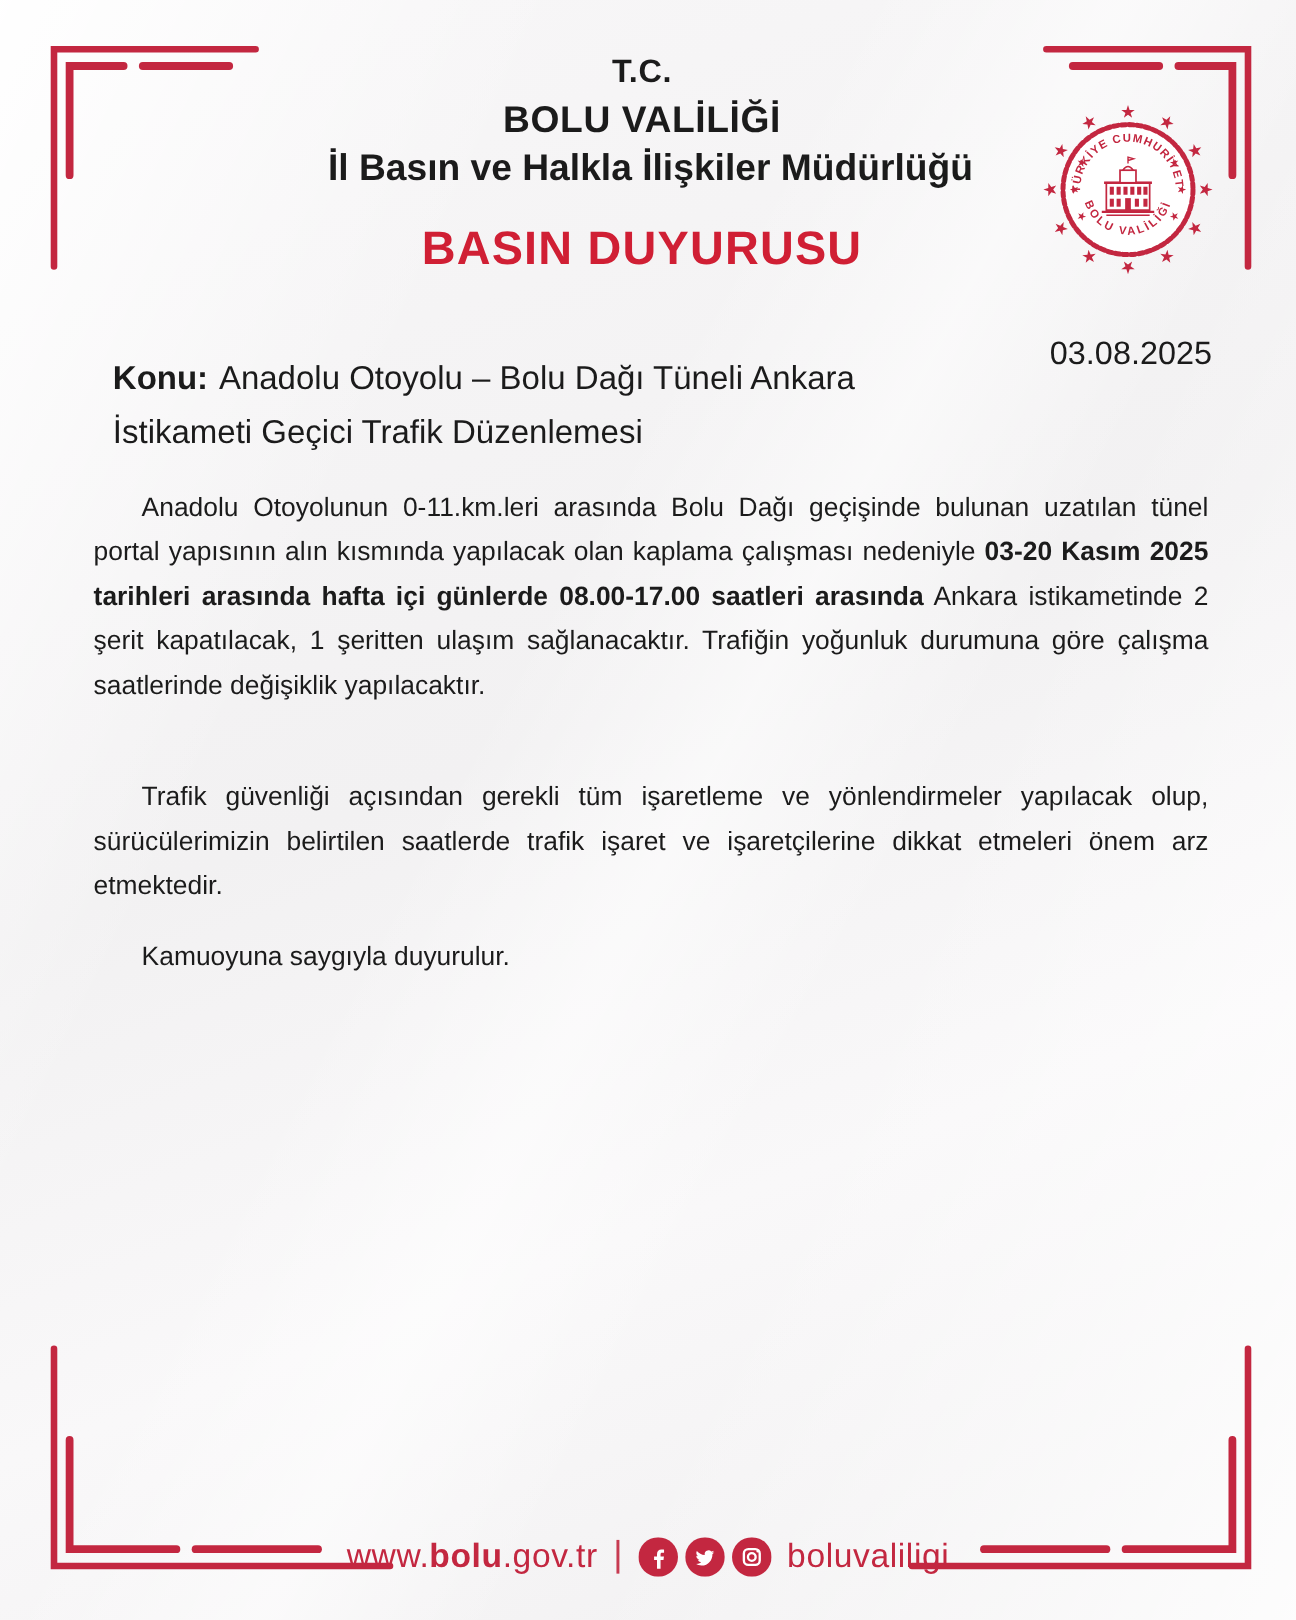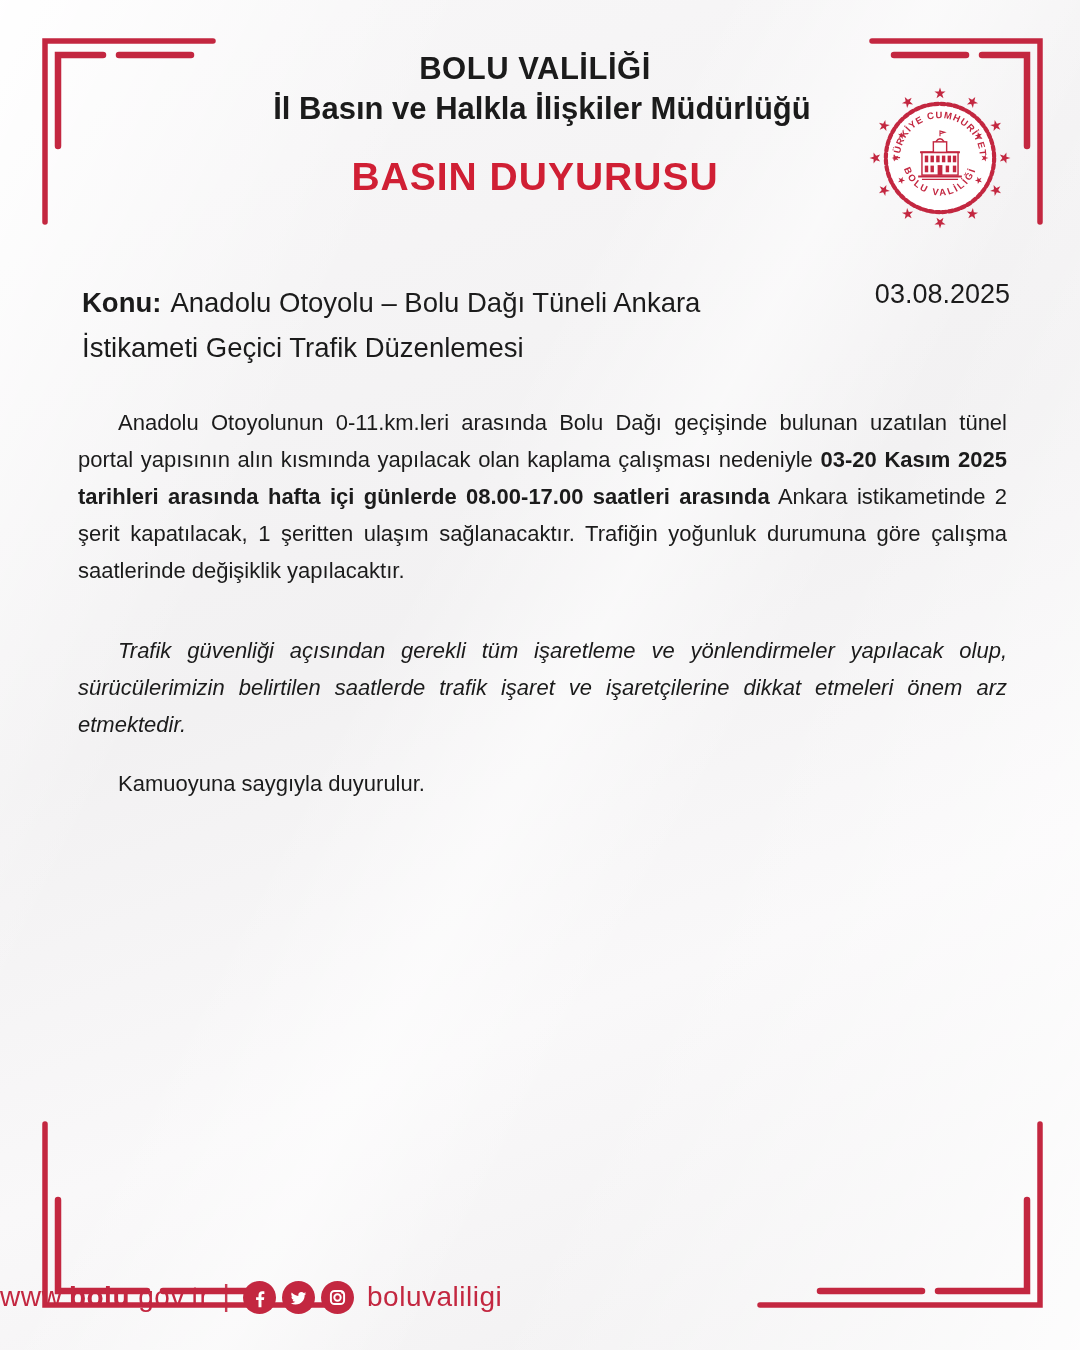--- a/index.html
+++ b/index.html
@@ -30,24 +30,24 @@
   .hdr-dept{font-size:31px;font-weight:700;margin-top:4px;padding-left:14px;}
   .press-title{font-size:39px;font-weight:800;margin-top:28px;letter-spacing:1px;}
   
   .meta{position:absolute;top:276px;left:78px;width:932px;display:flex;justify-content:space-between;align-items:flex-start;}
   .subject{width:720px;font-size:27.5px;line-height:45px;}
   .subject b{margin-right:9px;}
   .doc-date{font-size:27px;padding-top:3px;}
   
   .body{position:absolute;top:404px;left:78px;width:929px;font-size:22px;line-height:37px;text-align:justify;}
   .body p{margin:0;text-indent:40px;}
-  .body p.p2{margin-top:43px;font-style:italic;}
+  .body p.p2{margin-top:56px;}
   .body p.closing{margin-top:22px;text-align:left;}
   
-  .footer{position:absolute;left:0;bottom:36px;width:1080px;display:flex;align-items:center;gap:13px;}
+  .footer{position:absolute;left:0;bottom:36px;width:1080px;display:flex;justify-content:center;align-items:center;gap:13px;}
   .site{font-size:28px;letter-spacing:.5px;}
   .sep{font-size:30px;font-weight:300;opacity:.9;position:relative;top:-1px;}
   .social{display:flex;align-items:center;gap:6px;}
   .social svg{display:block;width:33px;height:33px;}
   .handle{font-size:28px;font-weight:400;letter-spacing:.5px;}
 </style>
 </head>
 <body>
 
 <div class="page">
@@ -138,27 +138,28 @@
           <rect x="86" y="88" width="3.6" height="7"></rect>
             <rect x="93.5" y="88" width="3.6" height="7"></rect>
         </g>
         <path d="M57 99.5 H103" stroke-width="2"></path>
         <path d="M61 102.5 H99" stroke-width="1.4"></path>
       </g>
     </svg>
   </div>
 
   <div class="header">
+    <div class="hdr-tc">T.C.</div>
     <div class="hdr-inst">BOLU VALİLİĞİ</div>
     <div class="hdr-dept">İl Basın ve Halkla İlişkiler Müdürlüğü</div>
     <div class="press-title" style="color:#d01f34">BASIN DUYURUSU</div>
   </div>
 
   <div class="meta">
-    <p class="subject" style="margin:4px"><b>Konu:</b><span>Anadolu Otoyolu – Bolu Dağı Tüneli Ankara İstikameti Geçici Trafik Düzenlemesi</span></p>
+    <p class="subject" style="margin:16px"><b>Konu:</b><span>Anadolu Otoyolu – Bolu Dağı Tüneli Ankara İstikameti Geçici Trafik Düzenlemesi</span></p>
     <div class="doc-date">03.08.2025</div>
   </div>
 
   <div class="body">
     <p><span>Anadolu Otoyolunun 0-11.km.leri arasında Bolu Dağı geçişinde bulunan uzatılan tünel portal yapısının alın kısmında yapılacak olan kaplama çalışması nedeniyle </span><b>03-20 Kasım 2025 tarihleri arasında hafta içi günlerde 08.00-17.00 saatleri arasında</b><span> Ankara istikametinde 2 şerit kapatılacak, 1 şeritten ulaşım sağlanacaktır. Trafiğin yoğunluk durumuna göre çalışma saatlerinde değişiklik yapılacaktır.</span></p>
     <p class="p2">Trafik güvenliği açısından gerekli tüm işaretleme ve yönlendirmeler yapılacak olup, sürücülerimizin belirtilen saatlerde trafik işaret ve işaretçilerine dikkat etmeleri önem arz etmektedir.</p>
     <p class="closing">Kamuoyuna saygıyla duyurulur.</p>
   </div>
 
   <div class="footer" style="color:#c32740">

